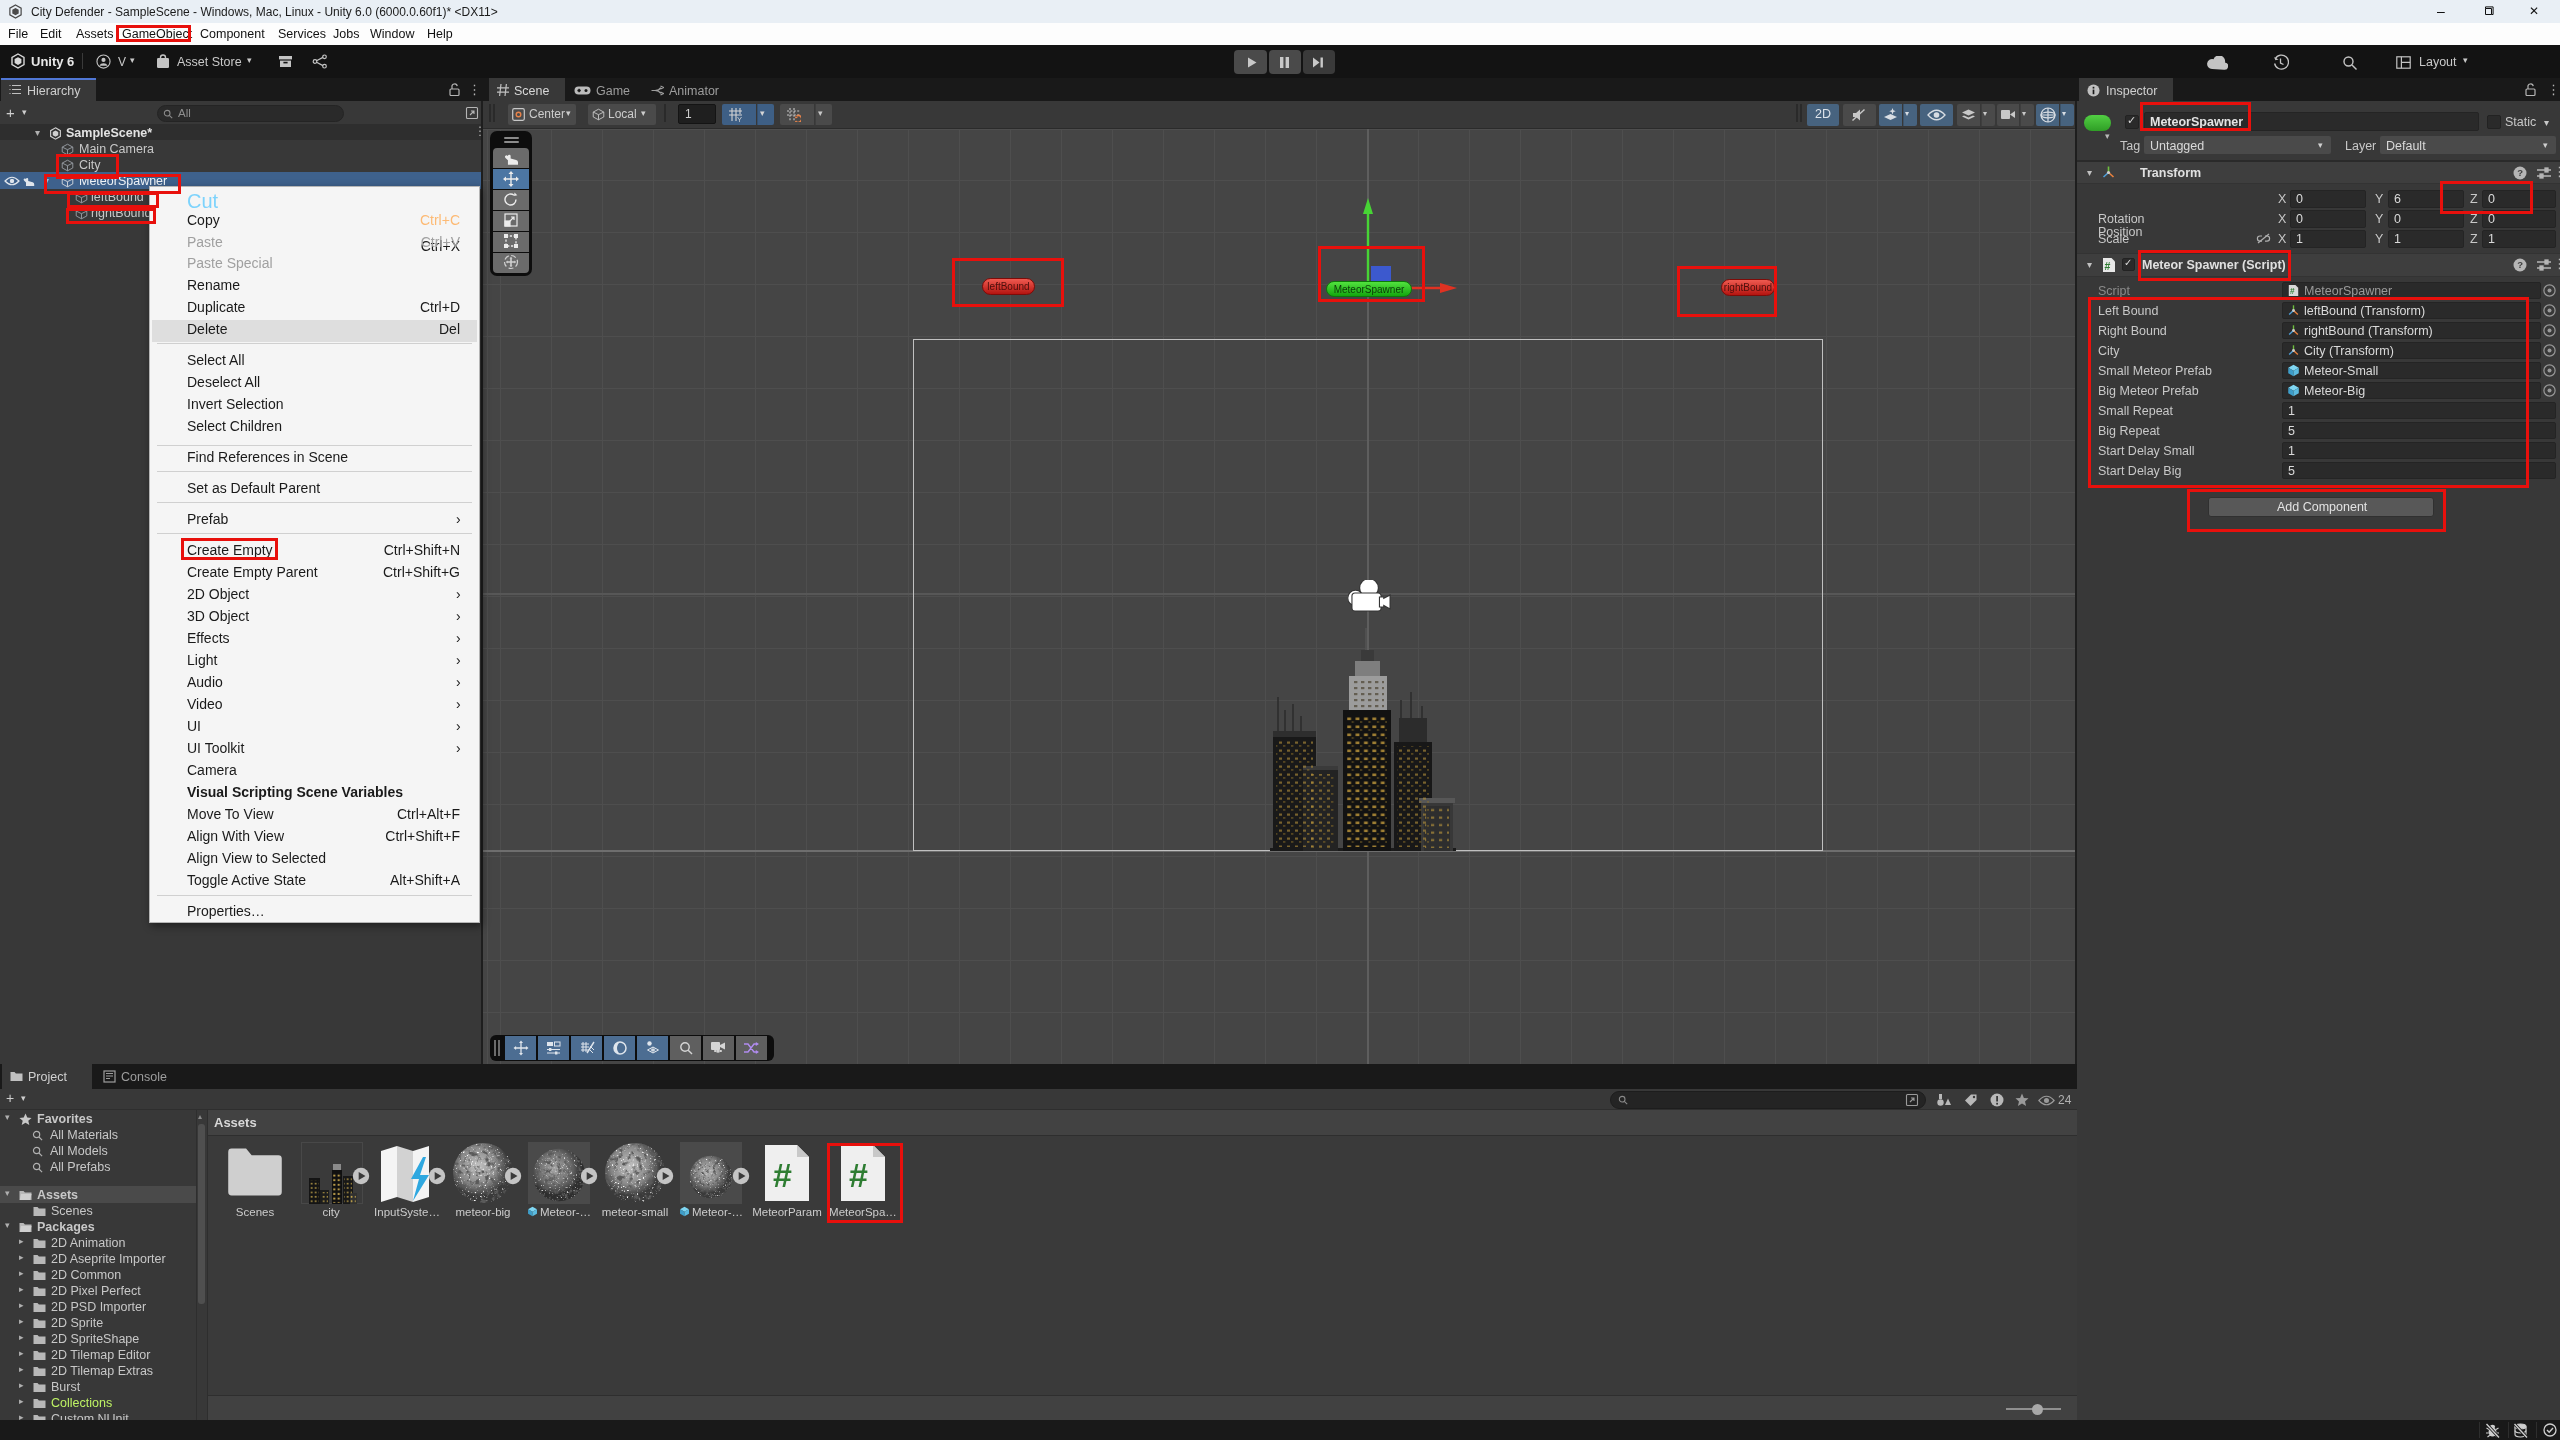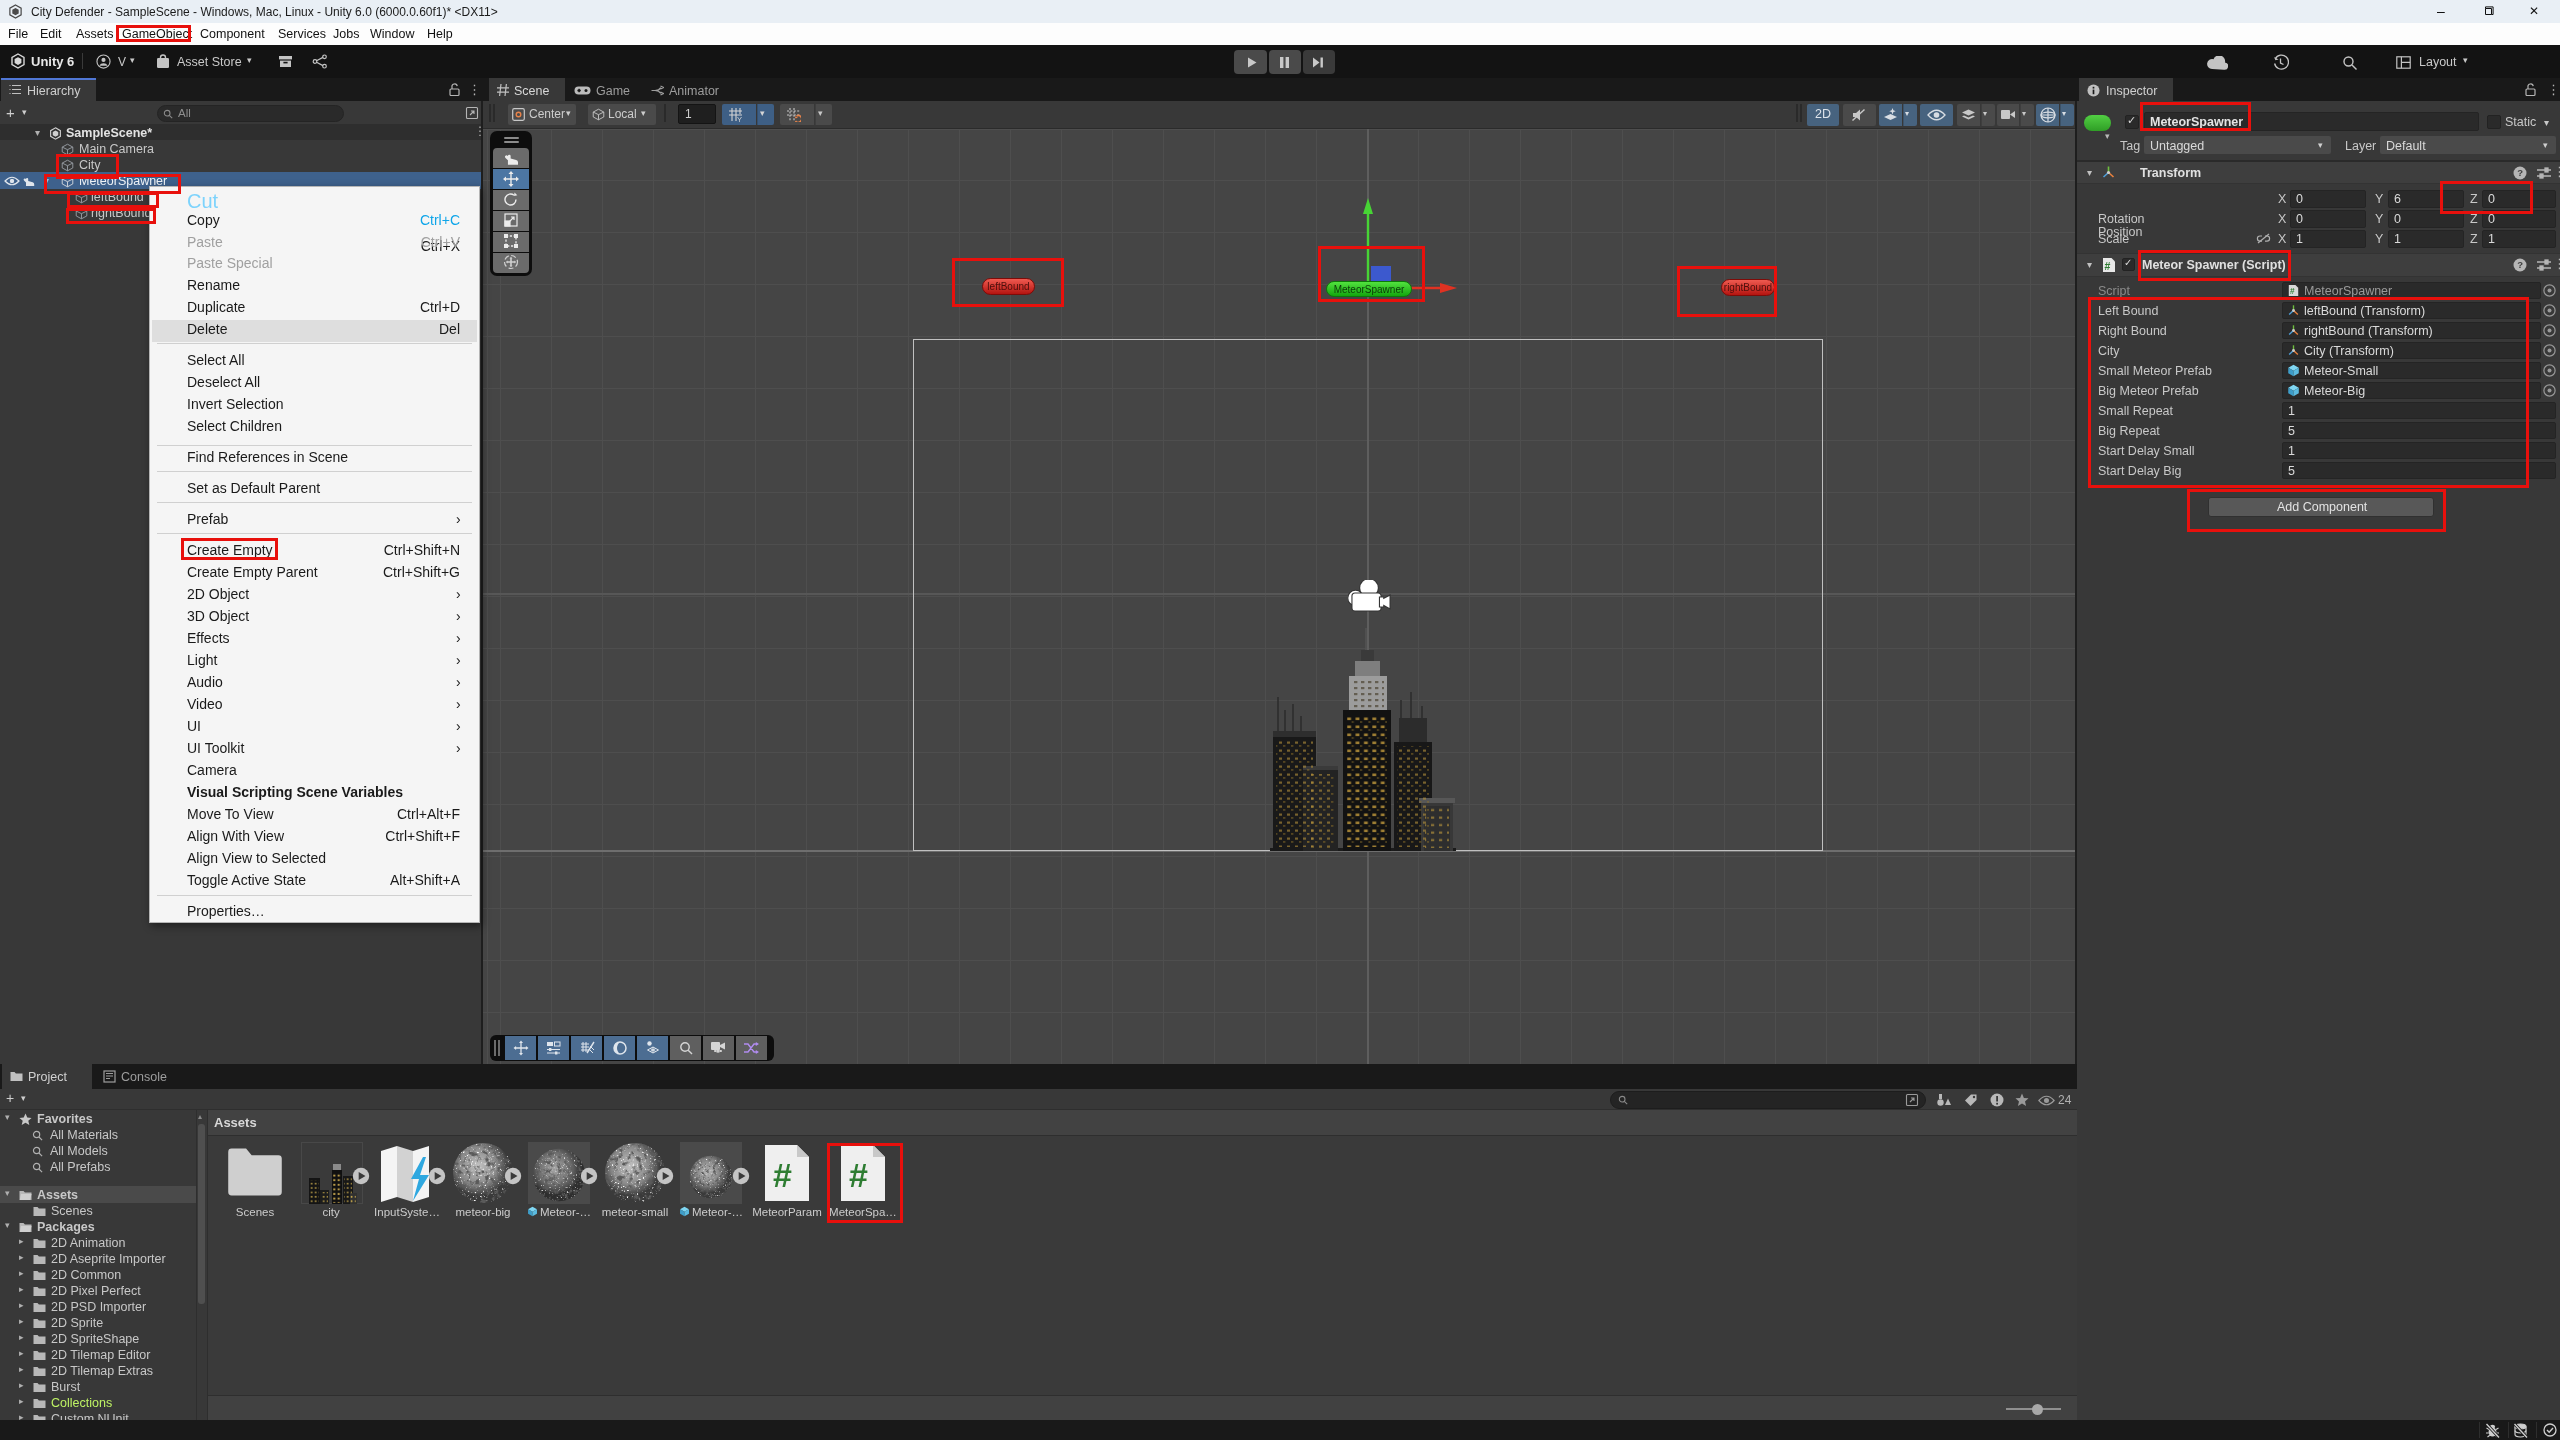--- a/index.html
+++ b/index.html
@@ -1064,21 +1064,21 @@
 <div class="abs" style="left:152px;top:320px;width:325px;height:22px;background:#dedede;z-index:51;"></div>
 <div class="abs" style="left:157px;top:343px;width:315px;height:1px;background:#d0d0d0;z-index:52;"></div>
 <div class="abs" style="left:157px;top:445px;width:315px;height:1px;background:#d0d0d0;z-index:52;"></div>
 <div class="abs" style="left:157px;top:471px;width:315px;height:1px;background:#d0d0d0;z-index:52;"></div>
 <div class="abs" style="left:157px;top:502px;width:315px;height:1px;background:#d0d0d0;z-index:52;"></div>
 <div class="abs" style="left:157px;top:533px;width:315px;height:1px;background:#d0d0d0;z-index:52;"></div>
 <div class="abs" style="left:157px;top:895px;width:315px;height:1px;background:#d0d0d0;z-index:52;"></div>
 <div class="tx" style="left:187px;top:190px;font-size:20px;color:#7dd3fc;font-weight:400;z-index:55;">Cut</div>
 <div class="tx" style="left:460px;top:190px;font-size:14px;color:#1a1a1a;font-weight:400;z-index:55;transform:translateX(-100%);margin-top:48px;">Ctrl+X</div>
 <div class="tx" style="left:187px;top:212px;font-size:14px;color:#1a1a1a;font-weight:400;z-index:55;">Copy</div>
-<div class="tx" style="left:460px;top:212px;font-size:14px;color:#0ea5e9;font-weight:400;z-index:55;transform:translateX(-100%);">Ctrl+C</div>
+<div class="tx" style="left:460px;top:212px;font-size:14px;color:#fdba74;font-weight:400;z-index:55;transform:translateX(-100%);">Ctrl+C</div>
 <div class="tx" style="left:187px;top:234px;font-size:14px;color:#a0a0a0;font-weight:400;z-index:55;">Paste</div>
 <div class="tx" style="left:460px;top:234px;font-size:14px;color:#a0a0a0;font-weight:400;z-index:55;transform:translateX(-100%);">Ctrl+V</div>
 <div class="tx" style="left:187px;top:255px;font-size:14px;color:#a0a0a0;font-weight:400;z-index:55;">Paste Special</div>
 <div class="tx" style="left:187px;top:277px;font-size:14px;color:#1a1a1a;font-weight:400;z-index:55;">Rename</div>
 <div class="tx" style="left:187px;top:299px;font-size:14px;color:#1a1a1a;font-weight:400;z-index:55;">Duplicate</div>
 <div class="tx" style="left:460px;top:299px;font-size:14px;color:#1a1a1a;font-weight:400;z-index:55;transform:translateX(-100%);">Ctrl+D</div>
 <div class="tx" style="left:187px;top:321px;font-size:14px;color:#1a1a1a;font-weight:400;z-index:55;">Delete</div>
 <div class="tx" style="left:460px;top:321px;font-size:14px;color:#1a1a1a;font-weight:400;z-index:55;transform:translateX(-100%);">Del</div>
 <div class="tx" style="left:187px;top:352px;font-size:14px;color:#1a1a1a;font-weight:400;z-index:55;">Select All</div>
 <div class="tx" style="left:187px;top:374px;font-size:14px;color:#1a1a1a;font-weight:400;z-index:55;">Deselect All</div>

